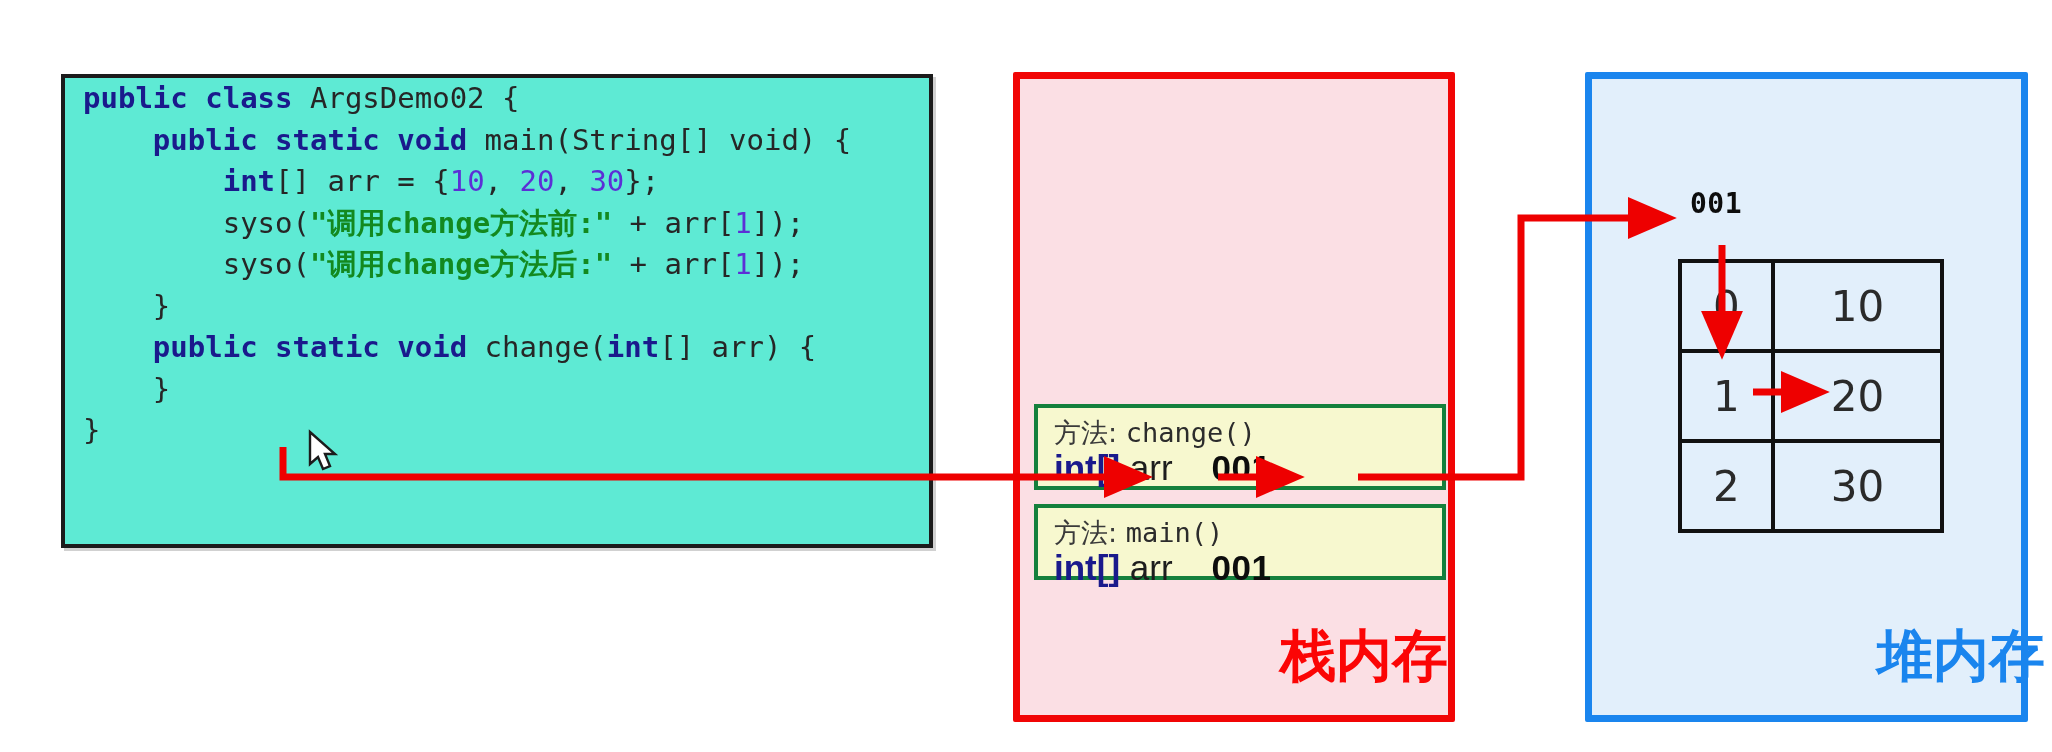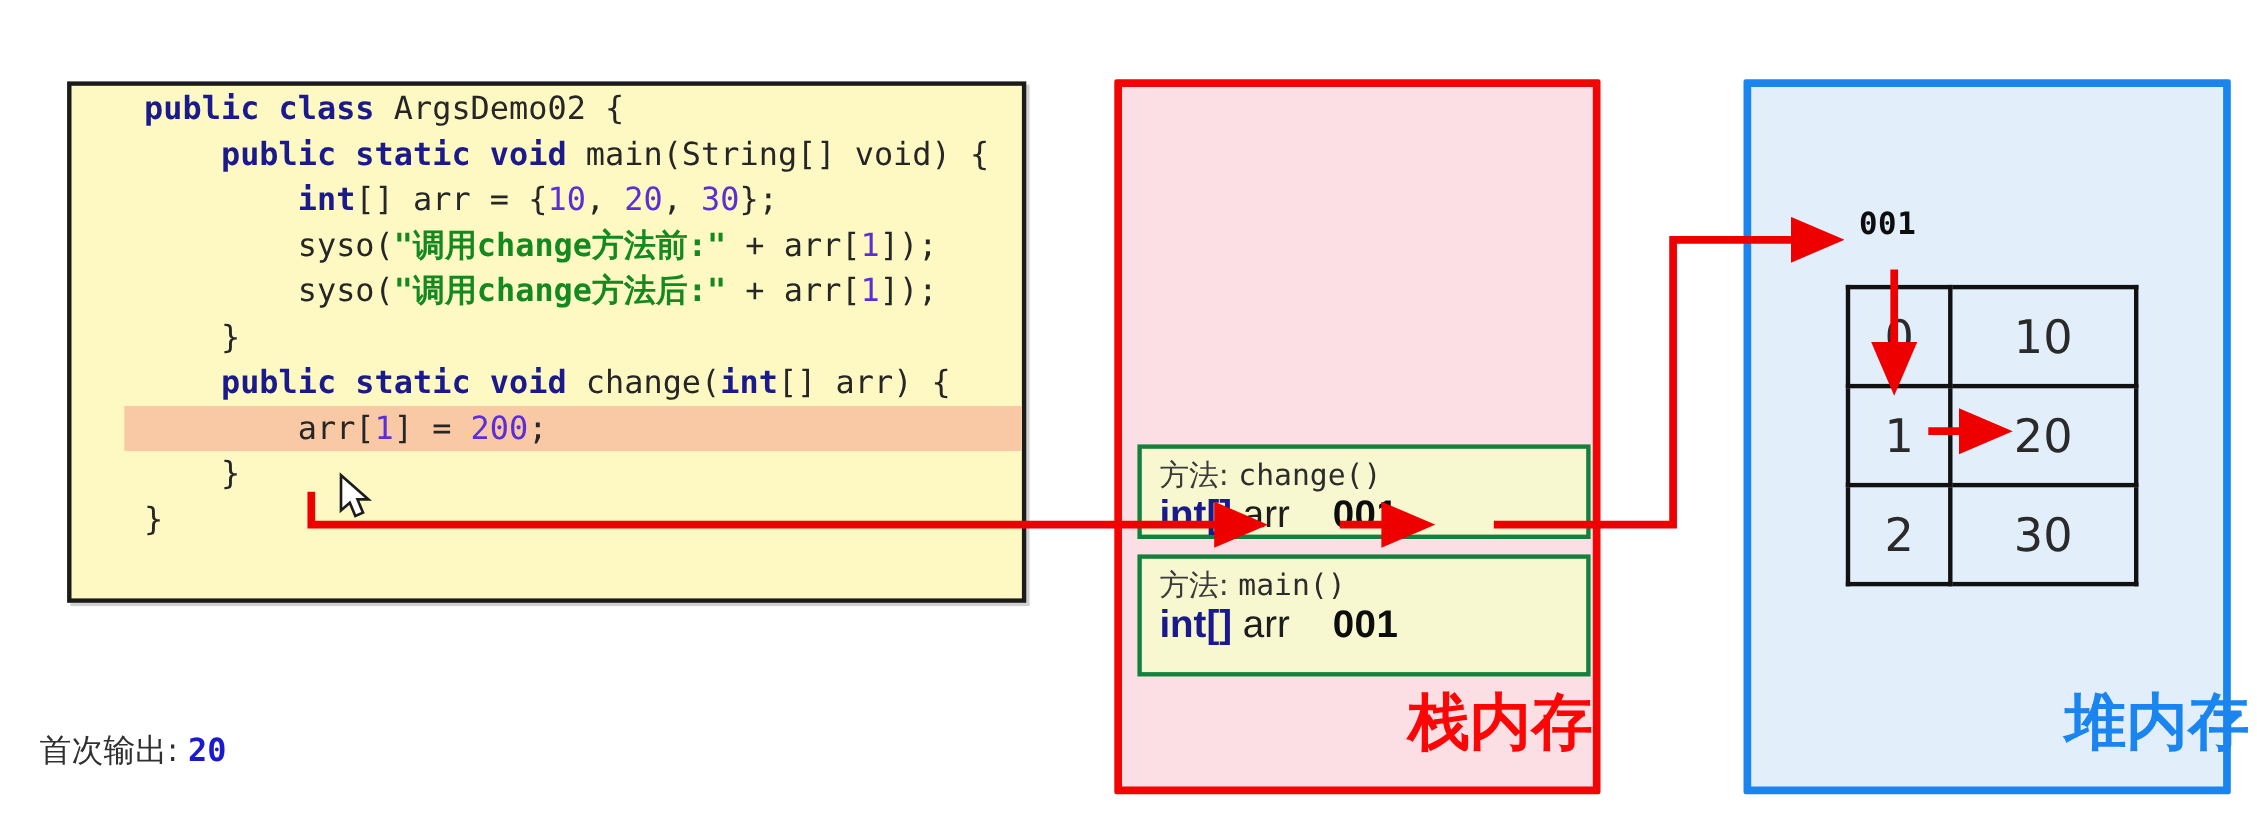--- a/index.html
+++ b/index.html
@@ -14,25 +14,24 @@
     height: 752px;
     overflow: hidden;
     background: #ffffff;
   }
 
   
   #code-panel {
     position: absolute;
     left: 61px; top: 74px;
     width: 872px; height: 474px;
-    background: #fef9c3;
+    background: #5eead4;
     border: 4px solid #1b1b1b;
     box-shadow: 3px 3px 0 rgba(0,0,0,.18);
     overflow: hidden;
-    padding-left: 48px;
   }
   .code-line {
     position: relative;
     height: 41.5px;
     line-height: 41.5px;
     white-space: pre;
     font-family: "DejaVu Sans Mono", "Liberation Mono", monospace;
     font-size: 29px;
     color: #1d1d1d;
     padding-left: 18px;
@@ -55,21 +54,21 @@
   }
   .frame {
     position: absolute;
     left: 14px;
     width: 412px;
     background: #f7f8cf;
     border: 4px solid #15803d;
     padding: 8px 0 8px 16px;
   }
   #frame-change { top: 325px; height: 86px; }
-  #frame-main   { top: 425px; height: 111px; }
+  #frame-main   { top: 425px; height: 76px; }
   .frame-title {
     font-family: "DejaVu Sans", sans-serif;
     font-size: 27px; color: #3a3a3a;
     line-height: 34px; white-space: pre;
   }
   .frame-title .mono {
     font-family: "DejaVu Sans Mono", monospace;
     color: #2c2c2c;
   }
   .frame-var {
@@ -152,21 +151,20 @@
 
   <div id="code-panel">
     <div id="code-lines">
         <div class="code-line"><span class="kw">public class </span><span class="pln">ArgsDemo02 {</span></div>
         <div class="code-line"><span class="pln">    </span><span class="kw">public static void </span><span class="pln">main(String[] void) {</span></div>
         <div class="code-line"><span class="pln">        </span><span class="kw">int</span><span class="pln">[] arr = {</span><span class="num">10</span><span class="pln">, </span><span class="num">20</span><span class="pln">, </span><span class="num">30</span><span class="pln">};</span></div>
         <div class="code-line"><span class="pln">        syso(</span><span class="str">"调用change方法前:"</span><span class="pln"> + arr[</span><span class="num">1</span><span class="pln">]);</span></div>
         <div class="code-line"><span class="pln">        syso(</span><span class="str">"调用change方法后:"</span><span class="pln"> + arr[</span><span class="num">1</span><span class="pln">]);</span></div>
         <div class="code-line"><span class="pln">    }</span></div>
         <div class="code-line"><span class="pln">    </span><span class="kw">public static void </span><span class="pln">change(</span><span class="kw">int</span><span class="pln">[] arr) {</span></div>
-        <div class="code-line hl"><span class="pln">        arr[</span><span class="num">1</span><span class="pln">] = </span><span class="num">200</span><span class="pln">;</span></div>
         <div class="code-line"><span class="pln">    }</span></div>
         <div class="code-line"><span class="pln">}</span></div>
       </div>
   </div>
 
   <div id="stack-panel">
 
     <div class="frame" id="frame-change">
       <div class="frame-title"><span>方法</span><span>: </span><span class="mono">change()</span></div>
       <div class="frame-var"><span class="kw">int[]</span> <span>arr</span>    <span class="addr">001</span></div>
@@ -194,21 +192,20 @@
           </tr>
           <tr>
             <td class="idx">2</td>
             <td class="val">30</td>
           </tr>
         </tbody>
     </table>
     <div class="mem-label" id="heap-label" style="color: rgb(26, 133, 238);">堆内存</div>
   </div>
 
-  <div id="output-line"><span>首次输出: </span><span class="ov">20</span></div>
 
   <svg id="overlay" viewBox="0 0 2052 752">
     <defs>
       <marker id="ah" markerWidth="7" markerHeight="7" refX="5.6" refY="3" orient="auto">
         <polygon points="0,0 7,3 0,6" fill="#ee0000"></polygon>
       </marker>
     </defs>
 
     <path d="M 283,447 L 283,477 L 1018,477" stroke="#ee0000" stroke-width="7" fill="none"></path>
 

